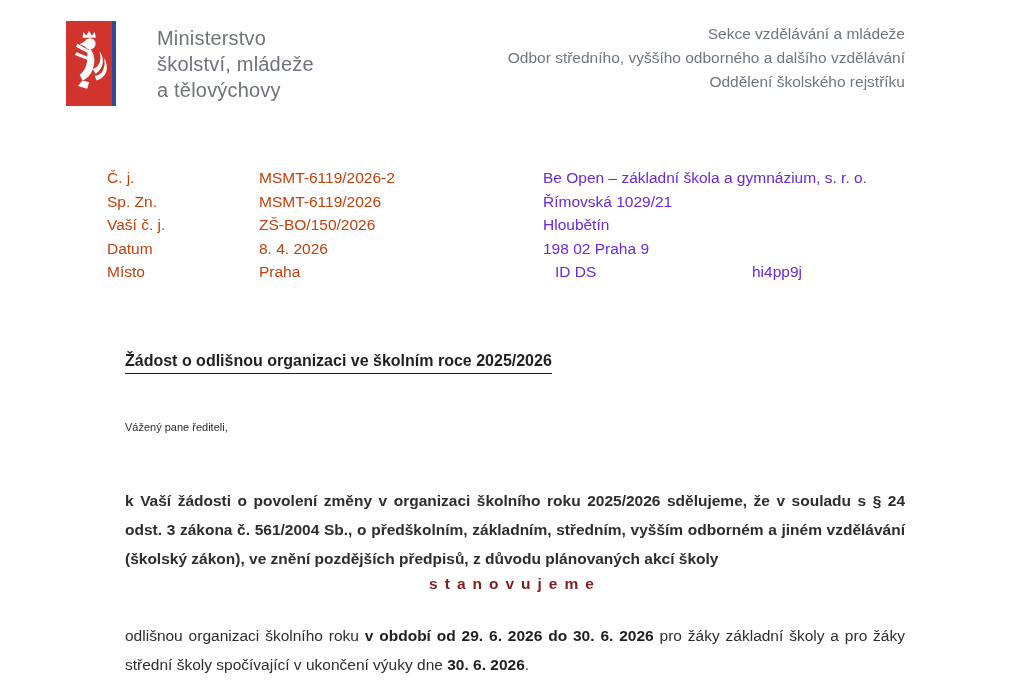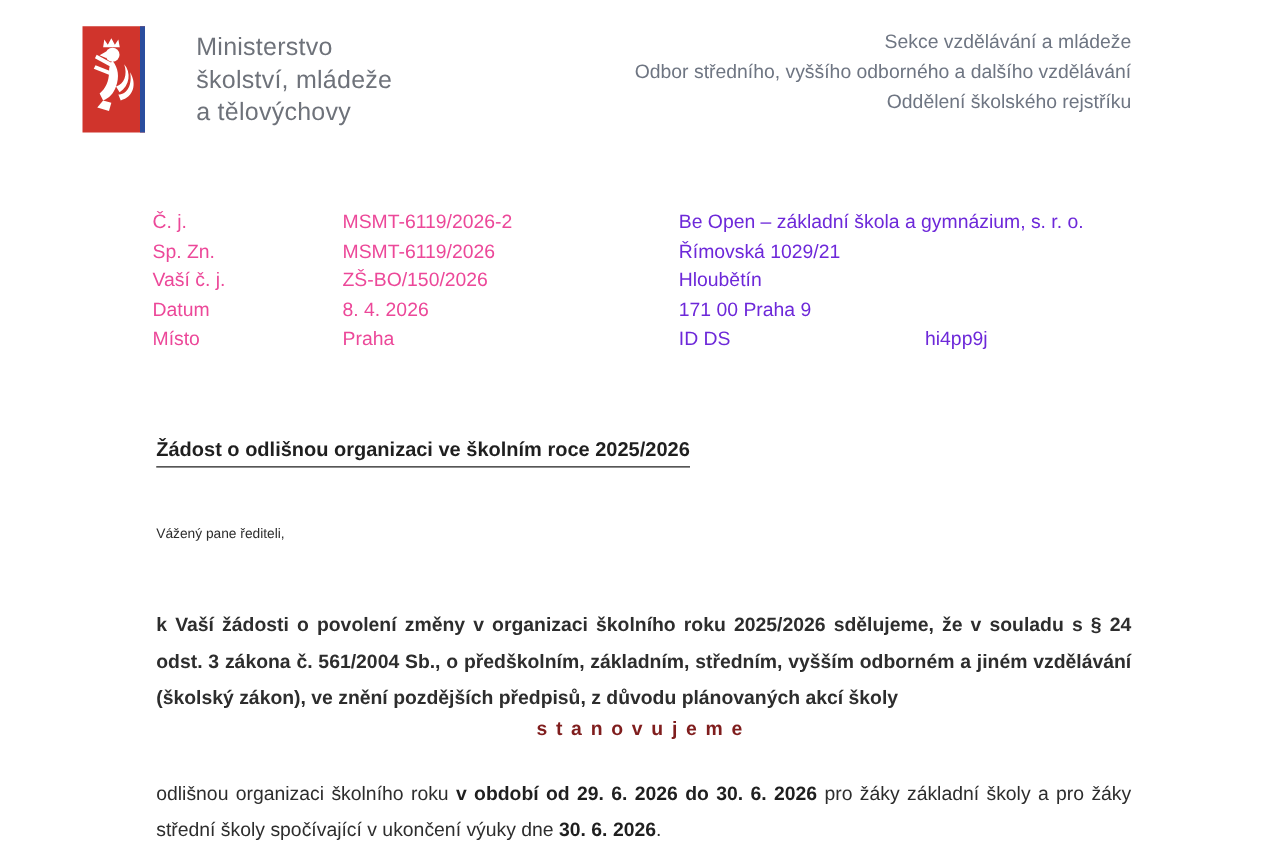--- a/index.html
+++ b/index.html
@@ -38,36 +38,36 @@
     right: 119px; top: 22px;
     text-align: right;
     font-size: 15.5px;
     line-height: 24px;
     color: #6e7582;
   }
 
   
   .meta-block {
     position: absolute;
-    left: 122px; top: 166px;
+    left: 107px; top: 166px;
     font-size: 15.5px;
     line-height: 23.6px;
-    color: #ec4899;
+    color: #c2410c;
   }
   .meta-row .meta-label { display: inline-block; width: 152px; }
 
   
   .addressee-block {
     position: absolute;
     left: 543px; top: 166px;
     font-size: 15.5px;
     line-height: 23.6px;
     color: #6d28d9;
   }
-  .idds-label { display: inline-block; width: 197px; }
+  .idds-label { display: inline-block; width: 197px; margin-left: 12px; }
 
   
   .subject {
     position: absolute;
     left: 125px; top: 352px;
     font-size: 16px;
     font-weight: bold;
     color: #1f1f1f;
   }
   .subject span {
@@ -156,21 +156,21 @@
     </div>
     <div class="meta-row">
       <span class="meta-label">Místo</span><span>Praha</span>
     </div>
   </div>
 
   <div class="addressee-block">
     <div>Be Open – základní škola a gymnázium, s. r. o.</div>
     <div>Římovská 1029/21</div>
     <div>Hloubětín</div>
-    <div>171 00 Praha 9</div>
+    <div>198 02 Praha 9</div>
     <div>
       <span class="idds-label">ID DS</span><span>hi4pp9j</span>
     </div>
   </div>
 
   <div class="subject">
     <span>Žádost o odlišnou organizaci ve školním roce 2025/2026</span>
   </div>
 
   <div class="salutation">Vážený pane řediteli,</div>

